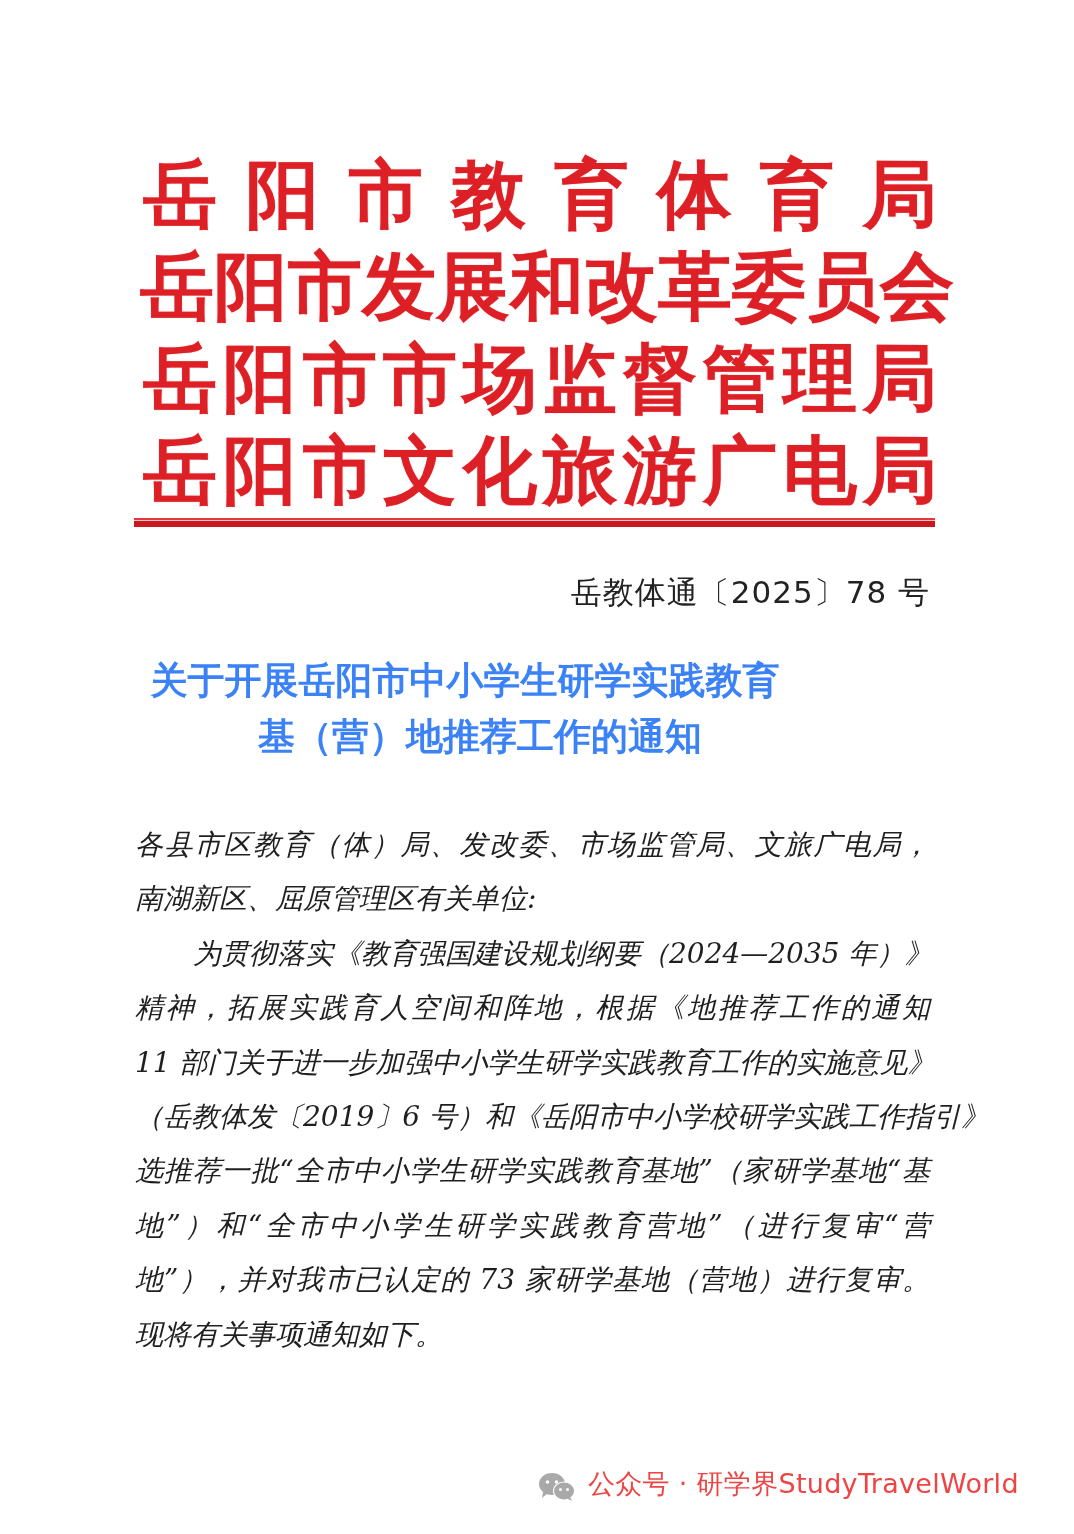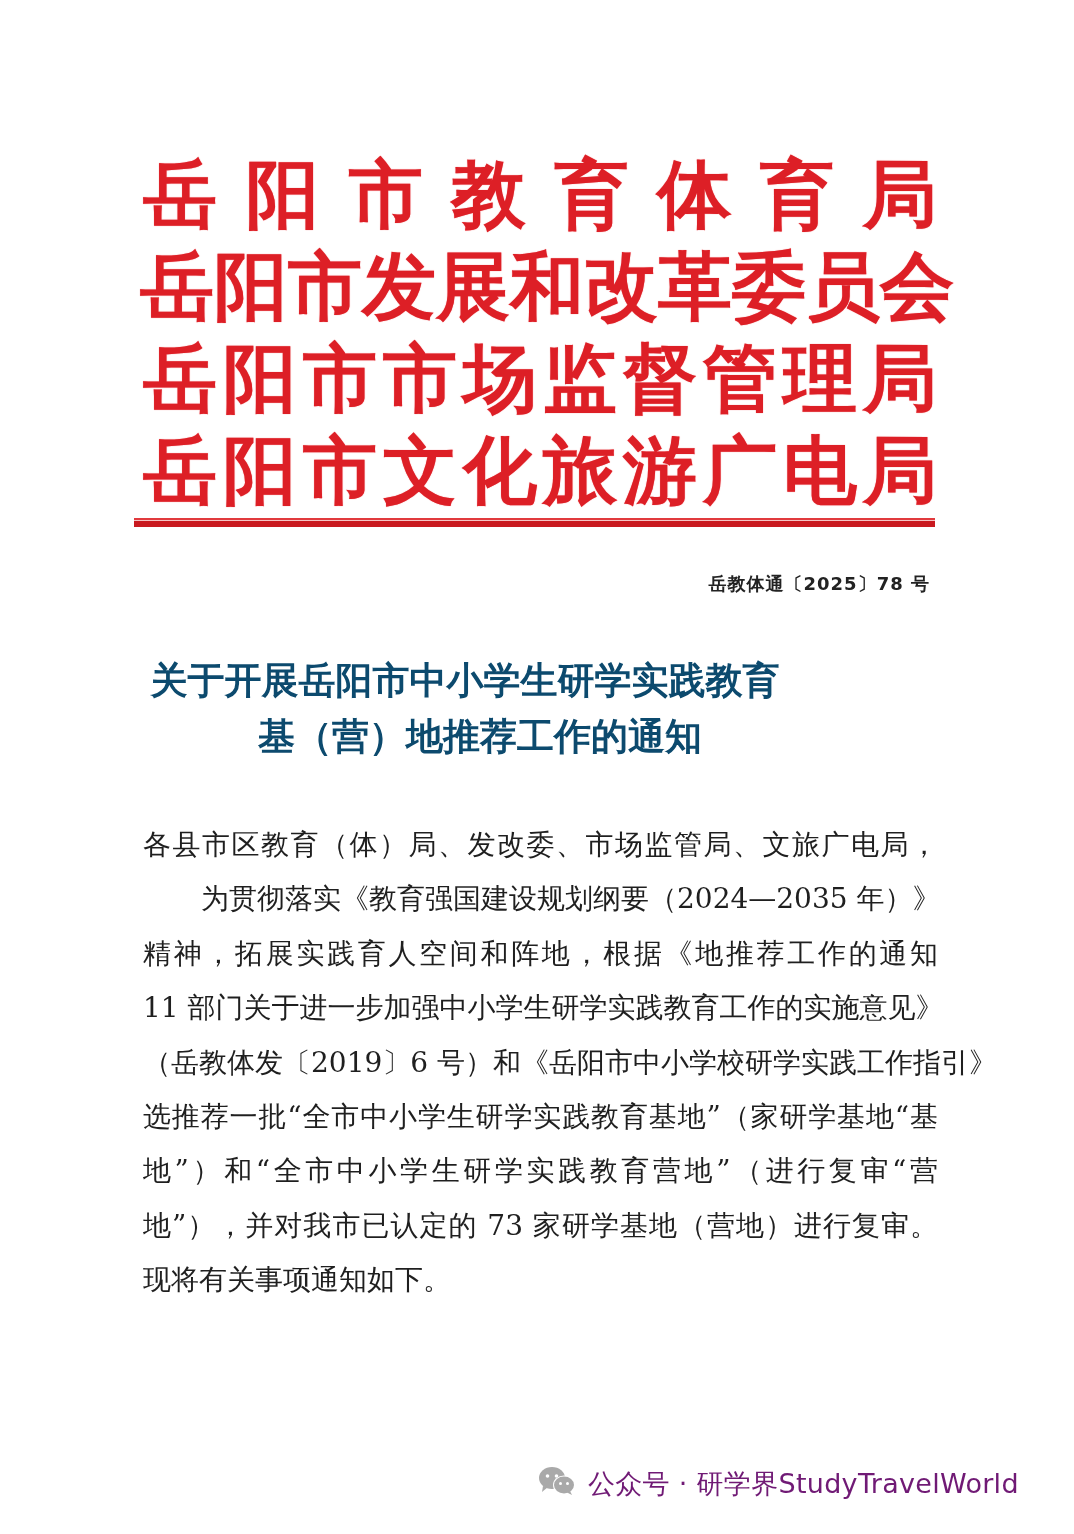--- a/index.html
+++ b/index.html
@@ -55,71 +55,71 @@
     }
     .red-rule .thick {
       height: 6px;
       background: #c9191f;
     }
     .doc-number {
       position: absolute;
       right: 144px;
       top: 572px;
       font-family: "DejaVu Serif", "Liberation Serif", serif;
-      font-size: 18px;
+      font-size: 31px;
       color: #222;
       letter-spacing: 1px;
-      font-weight: bold;
     }
     .doc-number .num {
       font-family: "DejaVu Sans", "Liberation Sans", sans-serif;
     }
     .title {
       position: absolute;
       left: 0;
       width: 960px;
       top: 652px;
       text-align: center;
       font-family: "DejaVu Serif", "Liberation Serif", serif;
       font-weight: bold;
       font-size: 37px;
-      color: #0c4a6e;
+      color: #3b82f6;
       line-height: 56px;
     }
     .title .t1 { display: block; padding-right: 30px; }
     .title .t2 { display: block; }
     .body-text {
       position: absolute;
-      left: 143px;
+      left: 135px;
       top: 818px;
       width: 795px;
       font-family: "DejaVu Serif", "Liberation Serif", serif;
       font-size: 28px;
       line-height: 54.4px;
       color: #1f1f1f;
+      font-style: italic;
     }
     .body-text .line {
       display: block;
       white-space: nowrap;
       text-align: justify;
       text-align-last: justify;
     }
     .body-text .line.last {
       text-align-last: left;
     }
     .body-text .indent {
       padding-left: 58px;
     }
     .watermark {
       position: absolute;
       left: 538px;
       top: 1466px;
       display: flex;
-      align-items: flex-start;
-      color: #701a75;
+      align-items: flex-end;
+      color: #ef4444;
       font-family: "DejaVu Sans", "Liberation Sans", sans-serif;
       font-size: 27px;
       letter-spacing: 0.3px;
     }
     .watermark .wechat-icon {
       width: 38px;
       height: 30px;
       margin-right: 12px;
       position: relative;
     }
@@ -187,20 +187,21 @@
   <span>岳教体通</span><span>〔</span><span class="num">2025</span><span>〕</span><span class="num">78</span>&nbsp;<span>号</span>
 </div>
 
 <div class="title">
   <span class="t1">关于开展岳阳市中小学生研学实践教育</span>
   <span class="t2">基（营）地推荐工作的通知</span>
 </div>
 
 <div class="body-text">
   <span class="line">各县市区教育（体）局、发改委、市场监管局、文旅广电局，</span>
+  <span class="line last">南湖新区、屈原管理区有关单位:</span>
   <span class="line indent">为贯彻落实《教育强国建设规划纲要（2024—2035 年）》</span>
   <span class="line">精神，拓展实践育人空间和阵地，根据《地推荐工作的通知</span>
   <span class="line">11 部门关于进一步加强中小学生研学实践教育工作的实施意见》</span>
   <span class="line">（岳教体发〔2019〕6 号）和《岳阳市中小学校研学实践工作指引》</span>
   <span class="line">选推荐一批“全市中小学生研学实践教育基地”（家研学基地“基</span>
   <span class="line">地”）和“全市中小学生研学实践教育营地”（进行复审“营</span>
   <span class="line">地”），并对我市已认定的 73 家研学基地（营地）进行复审。</span>
   <span class="line last">现将有关事项通知如下。</span>
 </div>
 

